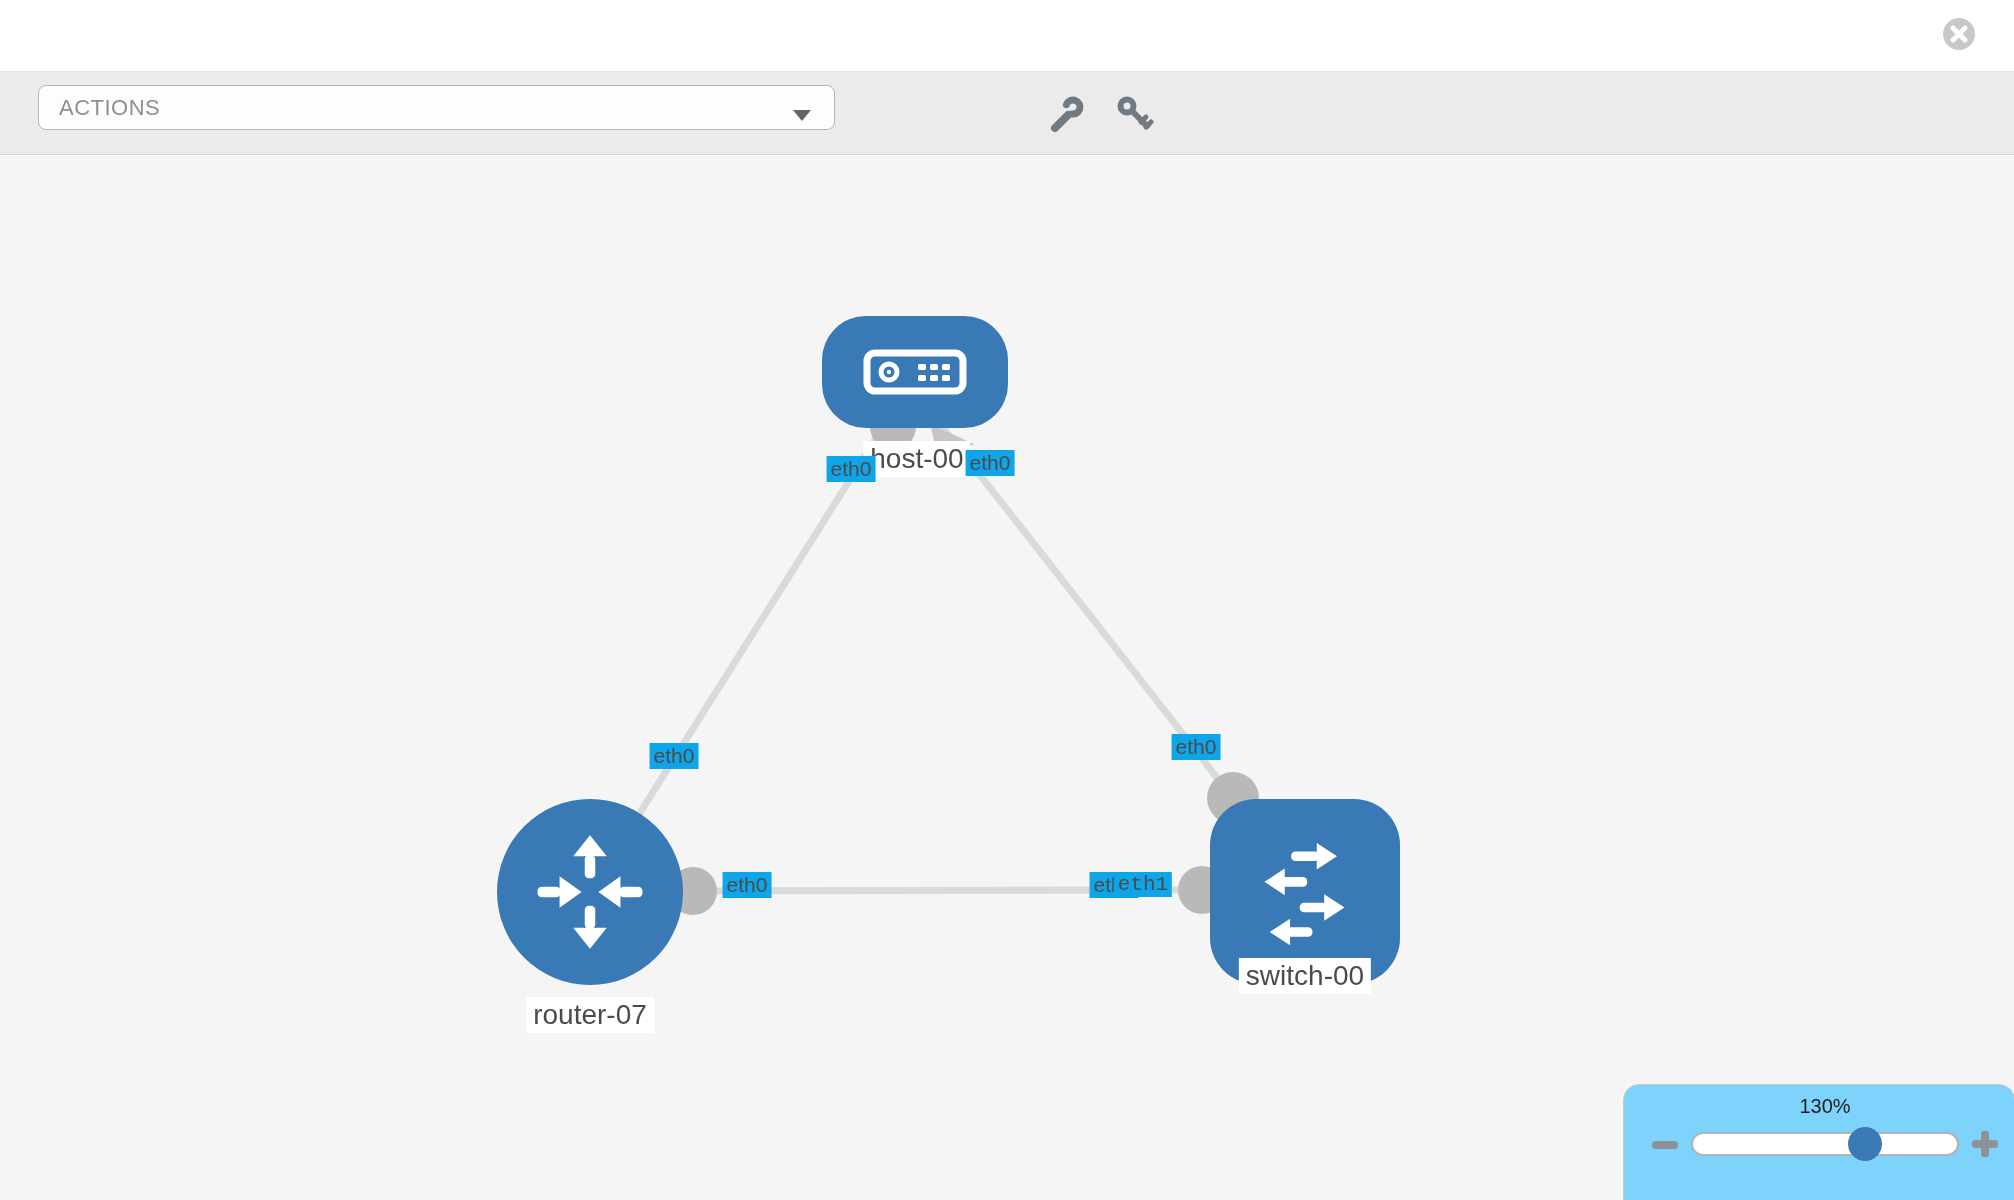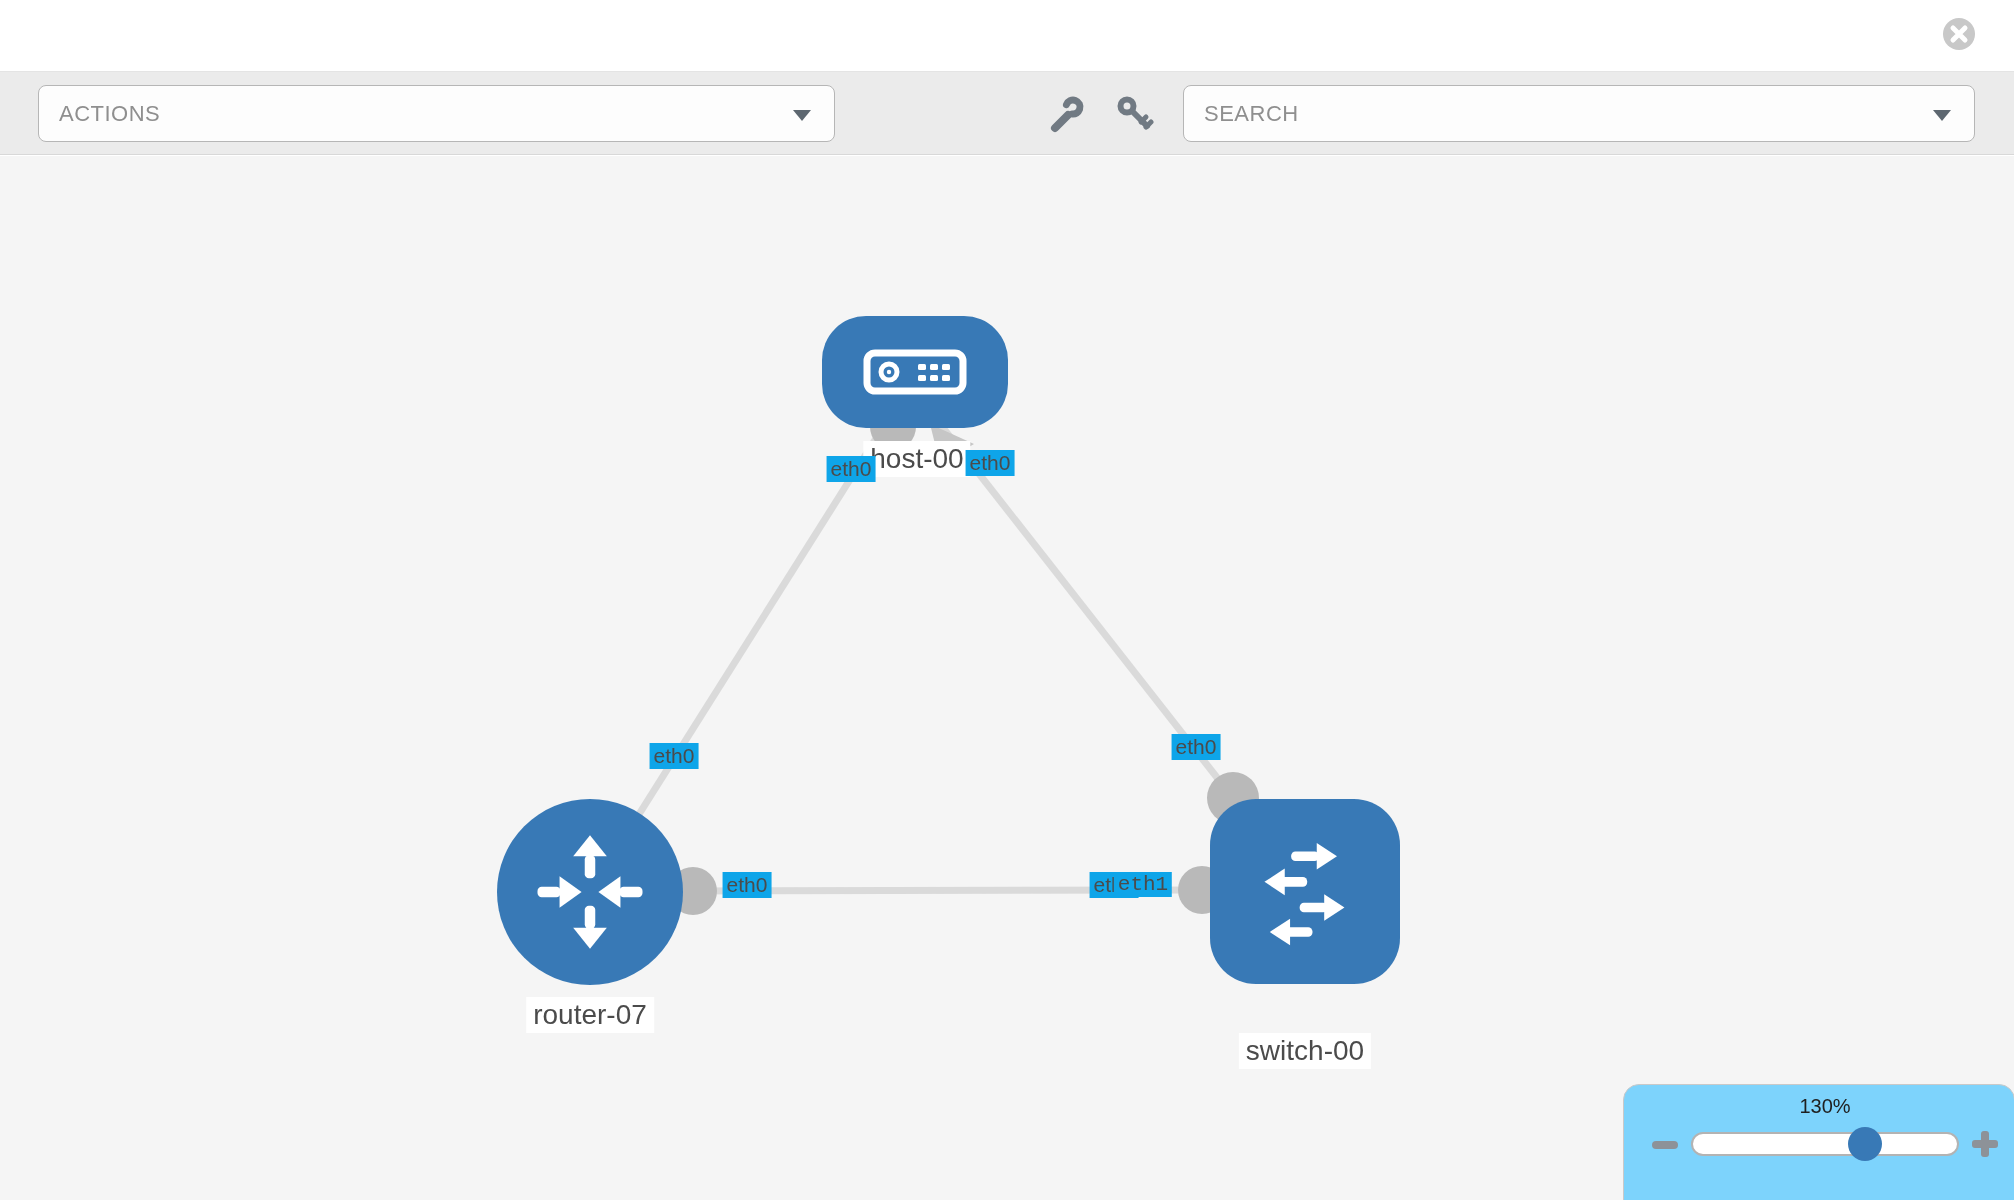--- a/index.html
+++ b/index.html
@@ -21,21 +21,21 @@
     position: absolute; left: 1942px; top: 17px; width: 34px; height: 34px;
     cursor: pointer; border: none; background: transparent;
   }
 
   
   .toolbar {
     position: absolute; top: 72px; left: 0; width: 2014px; height: 83px;
     background: #ebebeb; border-bottom: 1px solid #d8d8d8;
   }
   .dropdown {
-    position: absolute; top: 13px; height: 57px;
+    position: absolute; top: 13px; height: 45px;
     background: #fdfdfd; border: 1px solid #b6b6b6; border-radius: 8px;
     display: flex; align-items: center; cursor: pointer;
   }
   .dropdown-actions { left: 38px; width: 797px; }
   .dropdown-search  { left: 1183px; width: 792px; }
   .dropdown-label {
     padding-left: 20px; font-size: 22px; color: #8f8f8f; letter-spacing: 0.5px;
   }
   .dropdown-chevron { position: absolute; right: 22px; top: 22px; }
   .tool-btn {
@@ -65,21 +65,21 @@
     background: #ffffff; color: #4b4b4b; font-size: 28px;
     padding: 2px 7px; white-space: nowrap;
   }
   .if-label {
     position: absolute; z-index: 3; transform: translateX(-50%);
     background: #0ea5e9; color: #4b4b4b; font-size: 21px;
     padding: 1px 4px; white-space: nowrap;
   }
   .lbl-host        { left: 917px;  top: 285px; }
   .lbl-router      { left: 590px;  top: 841px; }
-  .lbl-switch      { left: 1305px; top: 877px; }
+  .lbl-switch      { left: 1305px; top: 802px; }
   .if-host-left    { left: 851px;  top: 300px; }
   .if-host-right   { left: 990px;  top: 294px; }
   .if-router-top   { left: 674px;  top: 587px; }
   .if-router-right { left: 747px;  top: 716px; }
   .if-overlap-a    { left: 1114px; top: 716px; z-index: 3; }
   .if-overlap-b    { left: 1143px; top: 716px; z-index: 4; font-family: Liberation Mono, monospace; }
   .if-switch-top   { left: 1196px; top: 578px; }
 
   
   .zoom-panel {
@@ -136,26 +136,20 @@
       <svg width="40" height="40" viewBox="0 0 40 40">
         <g stroke="#717a83" fill="none" stroke-linecap="round">
           <circle cx="13" cy="12" r="6.5" stroke-width="6"></circle>
           <path d="M18 17 L33 32" stroke-width="6"></path>
           <path d="M27 28 L32 23" stroke-width="5"></path>
           <path d="M32 33 L37 28" stroke-width="5"></path>
         </g>
       </svg>
     </button>
 
-    <div class="dropdown dropdown-search">
-      <span class="dropdown-label">SEARCH</span>
-      <svg class="dropdown-chevron" width="20" height="14" viewBox="0 0 20 14">
-        <polygon points="1,2 19,2 10,13" fill="#5d6770"></polygon>
-      </svg>
-    </div>
   </div>
 
   <div class="canvas">
 
     <svg class="topo-svg" width="2014" height="1044" viewBox="0 0 2014 1044">
 
       <line x1="885" y1="268" x2="590" y2="736" stroke="#dadada" stroke-width="7"></line>
       <line x1="940" y1="268" x2="1233" y2="642" stroke="#dadada" stroke-width="7"></line>
       <line x1="693" y1="735" x2="1202" y2="734" stroke="#dadada" stroke-width="7"></line>
 

